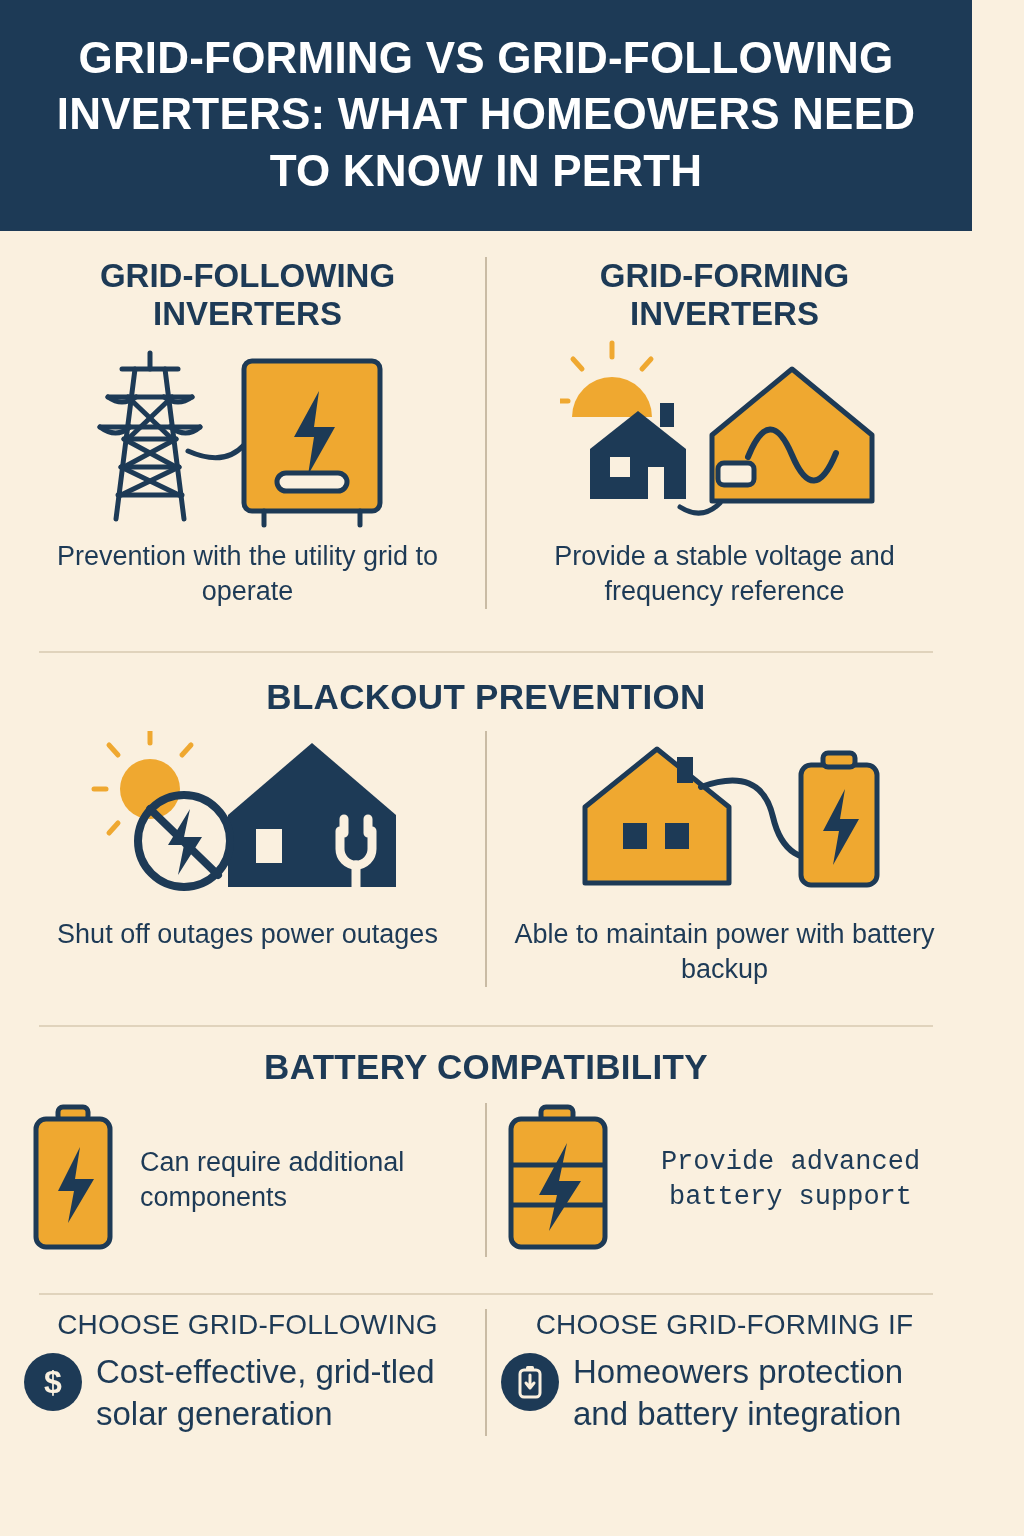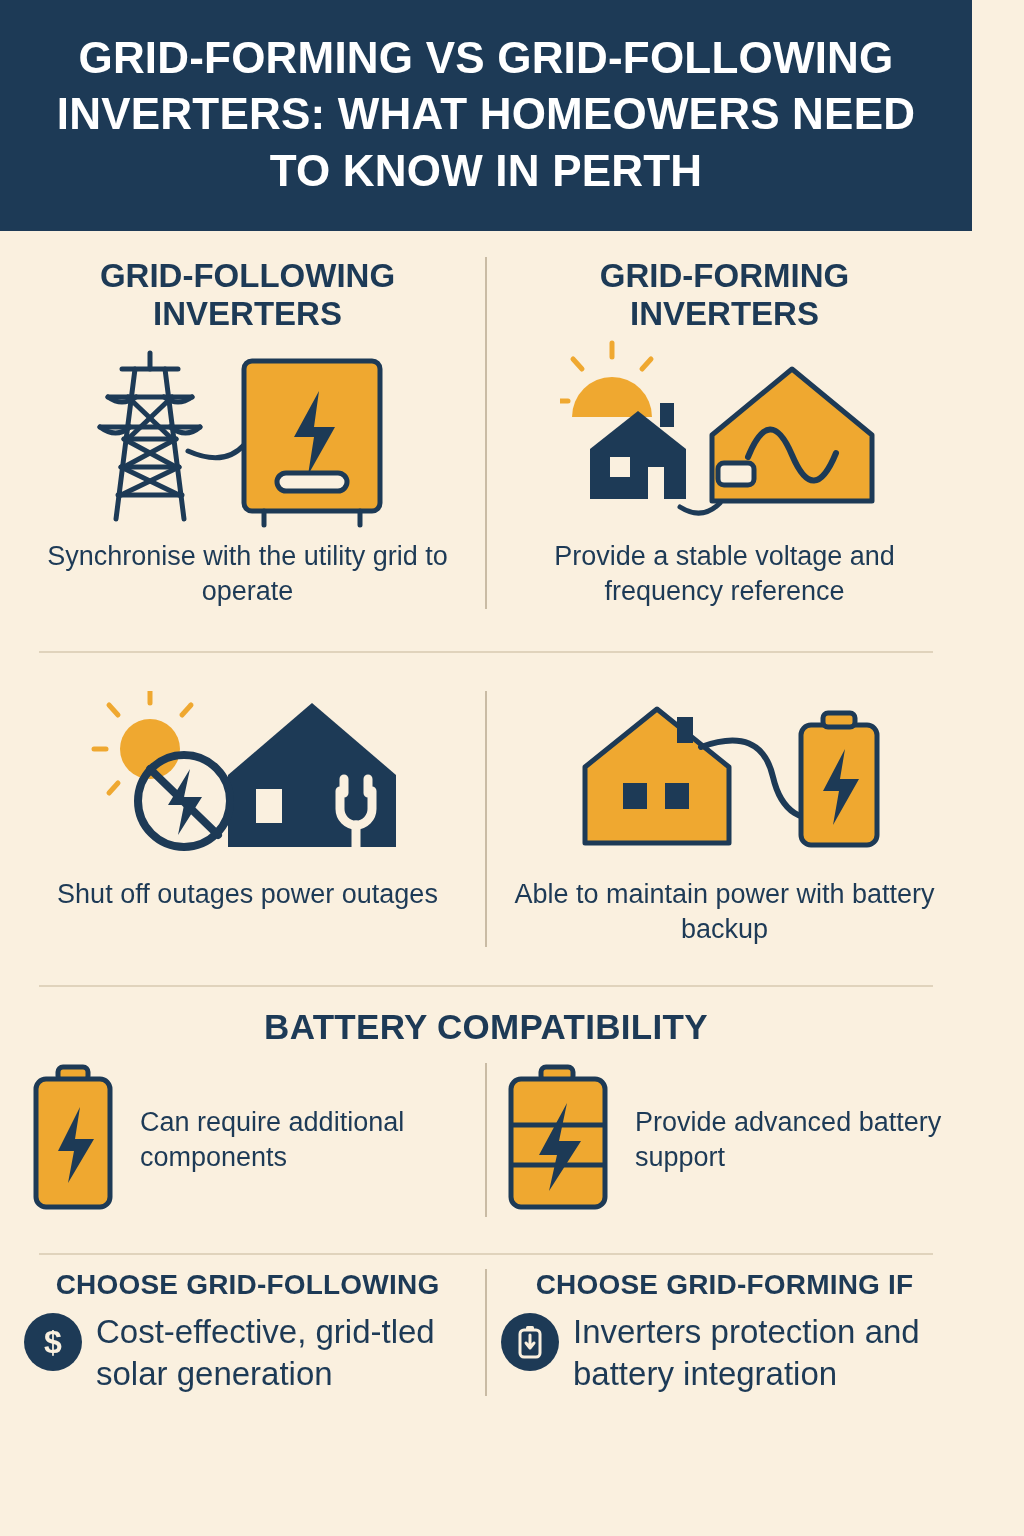--- a/index.html
+++ b/index.html
@@ -94,36 +94,36 @@
     align-items: center;
     justify-content: center;
     gap: 22px;
   }
   .batt-text {
     color: #1d3a56;
     font-size: 27px;
     line-height: 1.3;
     text-align: left;
   }
-  .batt-text.right { text-align: left; }
+  .batt-text.right { text-align: center; font-family: Liberation Mono, monospace; }
 
   
   .choose {
     display: flex;
     position: relative;
     padding-top: 14px;
   }
   .choose-col {
     flex: 1 1 50%;
     padding: 0 14px;
   }
   .choose-head {
     color: #1d3a56;
     font-size: 28px;
-    font-weight: bold;
+    font-weight: normal;
     text-transform: uppercase;
     text-align: center;
     margin-bottom: 10px;
     letter-spacing: .2px;
   }
   .choose-body {
     display: flex;
     align-items: flex-start;
     gap: 14px;
   }
@@ -188,21 +188,21 @@
 
             <rect x="156" y="22" width="136" height="150" rx="8" fill="#efa830" stroke="#1d3a56" stroke-width="5"></rect>
             <path d="M231 52 L206 98 h20 l-6 38 27 -48 h-21 z" fill="#1d3a56"></path>
             <rect x="189" y="134" width="70" height="18" rx="9" fill="#faf0df" stroke="#1d3a56" stroke-width="5"></rect>
             <g stroke="#1d3a56" stroke-width="5" stroke-linecap="round">
               <path d="M176 172 L176 186"></path>
               <path d="M272 172 L272 186"></path>
             </g>
           </svg>
         </div>
-        <div class="col-caption">Synchronise with the utility grid to operate</div>
+        <div class="col-caption">Prevention with the utility grid to operate</div>
       </div>
 
       <div class="vsep"></div>
 
       <div class="col">
         <div class="col-head">Grid-Forming Inverters</div>
         <div class="art">
           <svg width="330" height="200" viewBox="0 0 330 200" aria-hidden="true">
 
             <g stroke="#efa830" stroke-width="5" stroke-linecap="round">
@@ -228,20 +228,21 @@
           </svg>
         </div>
         <div class="col-caption">Provide a stable voltage and frequency reference</div>
       </div>
     </div>
   </div>
 
   <div class="divider-h" style="margin-top:26px;"></div>
 
   <div class="section" style="padding-top:24px;">
+    <div class="section-title">Blackout Prevention</div>
     <div class="cols" style="margin-top:14px;">
       <div class="col">
         <div class="art">
           <svg width="320" height="180" viewBox="0 0 320 180" aria-hidden="true">
             <g stroke="#efa830" stroke-width="5" stroke-linecap="round">
               <path d="M62 12 L62 -2"></path>
               <path d="M30 24 L21 14"></path>
               <path d="M94 24 L103 14"></path>
               <path d="M18 58 L6 58"></path>
               <path d="M30 92 L21 102"></path>
@@ -337,18 +338,18 @@
     <div class="choose-col">
       <div class="choose-head">Choose Grid-Forming If</div>
       <div class="choose-body">
         <div class="badge">
           <svg width="26" height="34" viewBox="0 0 26 34" aria-hidden="true">
             <rect x="9" y="1" width="8" height="4" rx="1.5" fill="#faf0df"></rect>
             <rect x="3" y="5" width="20" height="27" rx="4" fill="none" stroke="#faf0df" stroke-width="3"></rect>
             <path d="M13 10 v12 M9 18 l4 5 4 -5" fill="none" stroke="#faf0df" stroke-width="3" stroke-linecap="round" stroke-linejoin="round"></path>
           </svg>
         </div>
-        <div class="choose-text">Inverters protection and battery integration</div>
+        <div class="choose-text">Homeowers protection and battery integration</div>
       </div>
     </div>
   </div>
 
 </div>
 
 </body></html>

